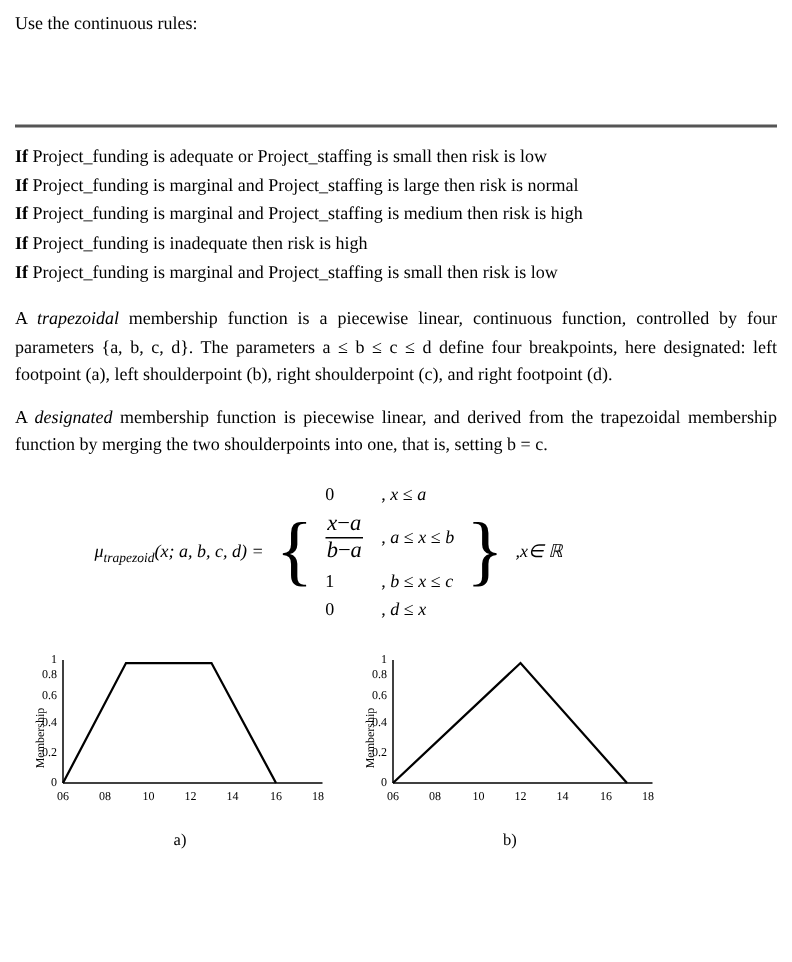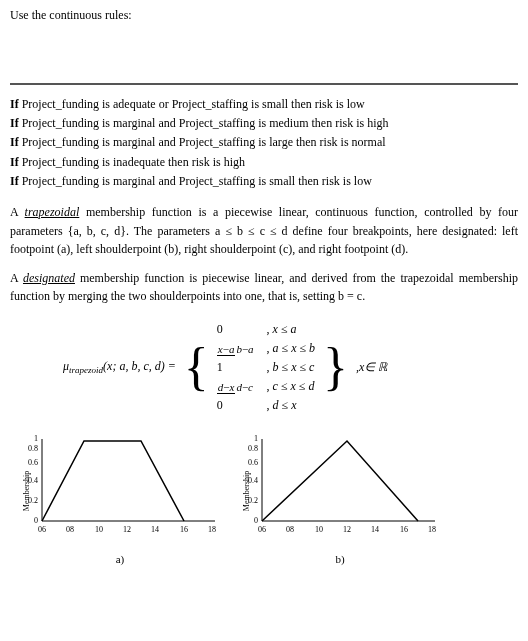--- a/index.html
+++ b/index.html
@@ -29,21 +29,21 @@
     }
     .rule-line .if-keyword { font-weight: bold; margin-top: 21px; }
     .para-section {
       margin-bottom: 10px;
       line-height: 1.55;
     }
     .para-section p {
       text-align: justify;
       margin-bottom: 8px;
     }
-    em.word { font-style: italic; text-decoration: underline; }
+    em.word { font-style: italic; }
     .formula-row {
       display: flex;
       align-items: center;
       justify-content: flex-start;
       margin: 14px 0 16px 20px;
     }
     .formula-lhs {
       font-style: italic;
       font-size: 12px;
       margin-right: 8px;
@@ -79,24 +79,24 @@
     .cases-table td {
       padding: 2px 4px 2px 2px;
       vertical-align: middle;
       white-space: nowrap;
     }
     .cases-table .value-col {
       padding-right: 10px;
     }
     .frac {
       display: inline-flex;
-      flex-direction: row;
+      flex-direction: column;
       align-items: center;
       vertical-align: middle;
-      font-size: 11px;
+      font-size: 15px;
     }
     .frac .num { border-bottom: 1px solid #000; padding: 0 1px; }
     .frac .den { padding: 0 1px; }
     .domain-right {
       font-size: 12px;
       margin-left: 4px;
       display: flex;
       align-items: center;
       font-style: italic;
     }
@@ -126,22 +126,22 @@
 <body>
 
 <div class="header-rule">
   <span>Use the continuous rules:</span>
 </div>
 
 <hr class="divider">
 
 <div class="rules-section">
   <span class="rule-line"><span class="if-keyword">If</span> Project_funding is adequate or Project_staffing is small then risk is low</span>
+  <span class="rule-line"><span class="if-keyword">If</span> Project_funding is marginal and  Project_staffing is large then risk is normal</span>
   <span class="rule-line"><span class="if-keyword">If</span> Project_funding is marginal  and  Project_staffing is medium  then risk is high</span>
-  <span class="rule-line"><span class="if-keyword">If</span> Project_funding is marginal and  Project_staffing is large then risk is normal</span>
   <span class="rule-line"><span class="if-keyword">If</span> Project_funding is inadequate  then risk is high</span>
   <span class="rule-line"><span class="if-keyword">If</span> Project_funding is marginal and Project_staffing is small then risk is low</span>
 </div>
 
 <div class="para-section">
   <p>A <em class="word">trapezoidal</em> membership function is a piecewise linear, continuous function, controlled by four parameters {a, b, c, d}. The parameters a ≤ b ≤ c ≤ d define four breakpoints, here designated: left footpoint (a), left shoulderpoint (b), right shoulderpoint (c), and right footpoint (d).</p>
 </div>
 
 <div class="para-section">
   <p>A <em class="word">designated</em> membership function is piecewise linear, and derived from the trapezoidal membership function by merging the two shoulderpoints into one, that is, setting b = c.</p>
@@ -166,29 +166,20 @@
               <span class="den"><i>b</i>−<i>a</i></span>
             </span>
           </td>
           <td>, <i>a</i> ≤ <i>x</i> ≤ <i>b</i></td>
         </tr>
         <tr>
           <td class="value-col">1</td>
           <td>, <i>b</i> ≤ <i>x</i> ≤ <i>c</i></td>
         </tr>
         <tr>
-          <td class="value-col">
-            <span class="frac">
-              <span class="num"><i>d</i>−<i>x</i></span>
-              <span class="den"><i>d</i>−<i>c</i></span>
-            </span>
-          </td>
-          <td>, <i>c</i> ≤ <i>x</i> ≤ <i>d</i></td>
-        </tr>
-        <tr>
           <td class="value-col">0</td>
           <td>, <i>d</i> ≤ <i>x</i></td>
         </tr>
       </tbody>
     </table>
     <span class="big-brace-right">}</span>
     <span class="domain-right">, <i>x</i> ∈ ℝ</span>
   </div>
 </div>
 

